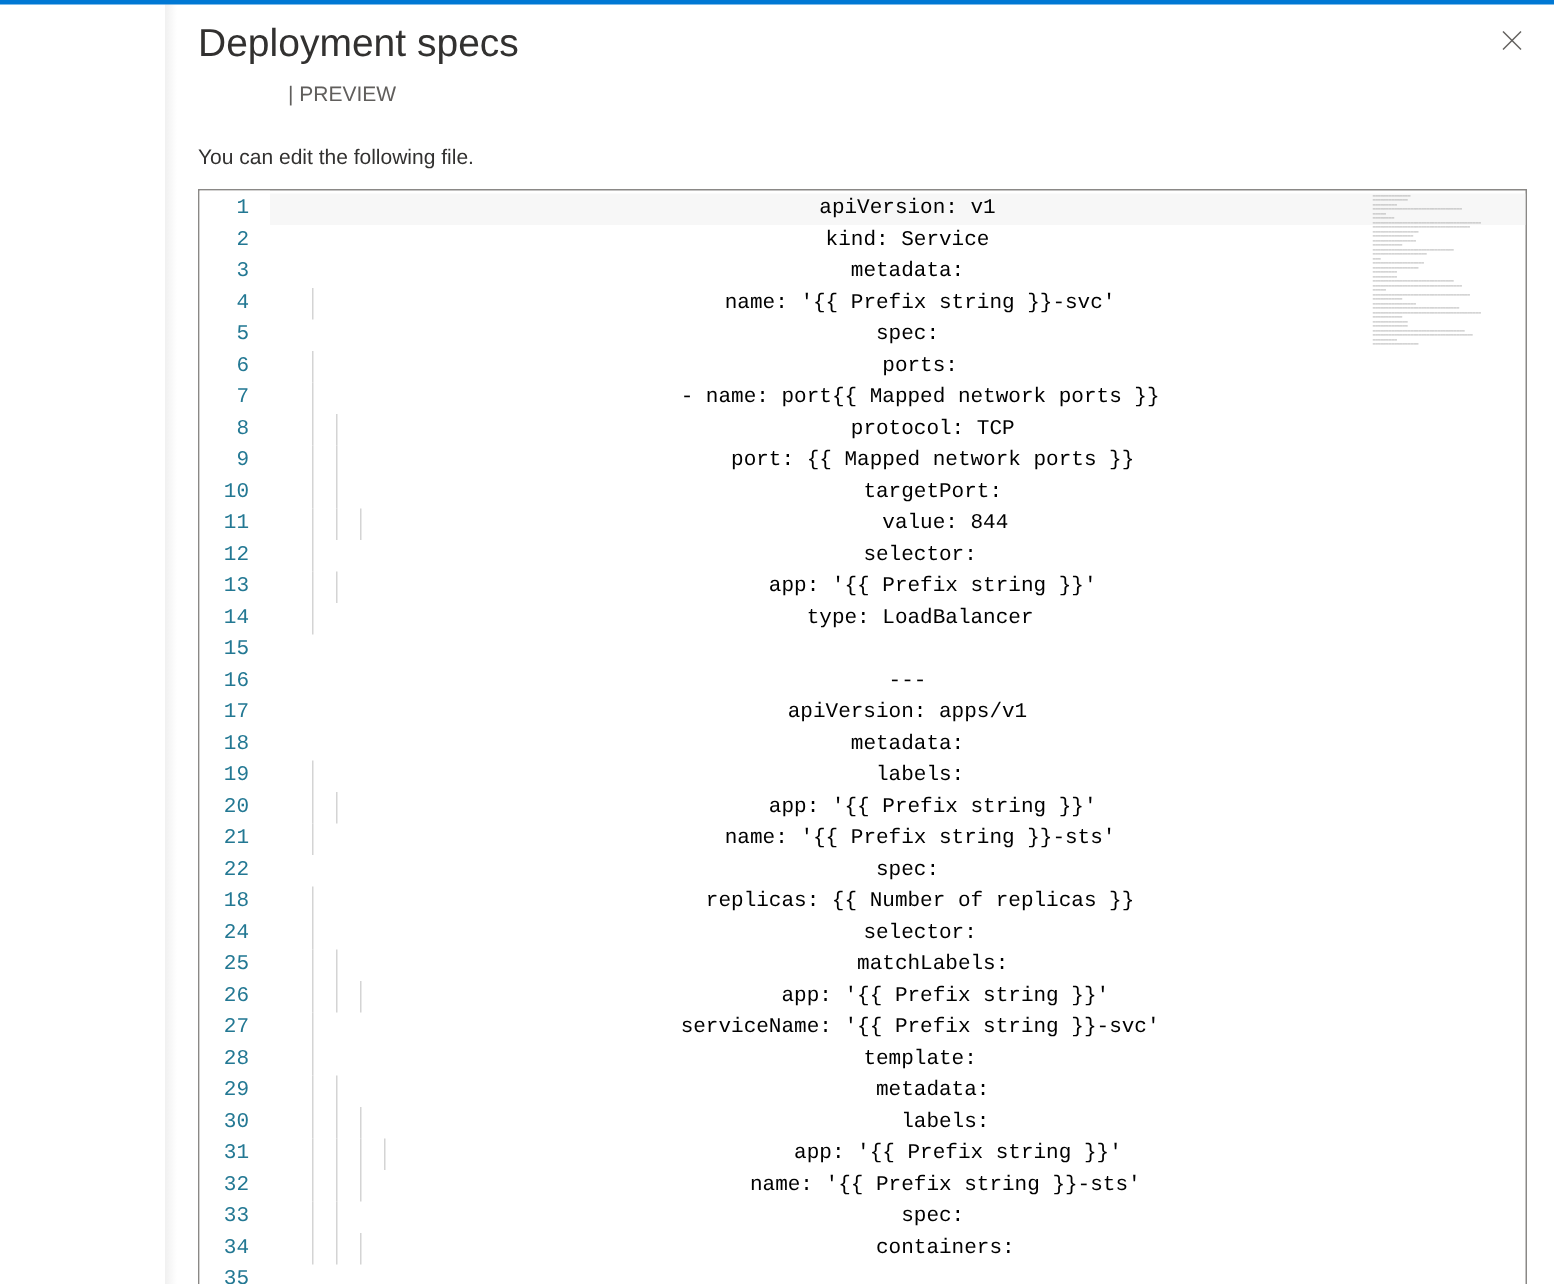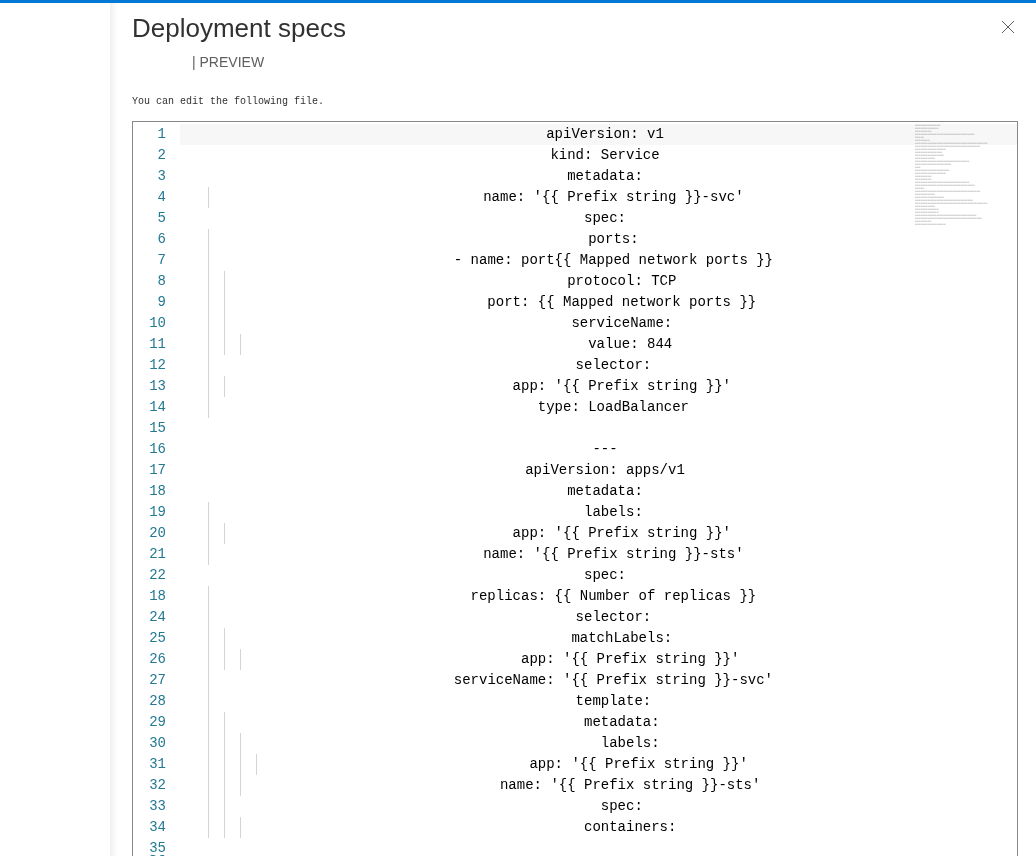--- a/index.html
+++ b/index.html
@@ -5,21 +5,21 @@
   * { box-sizing: border-box; margin: 0; padding: 0; }
   html, body { width: 1036px; height: 856px; background: #ffffff; font-family: "Segoe UI", Arial, sans-serif; color: #323130; }
   .topbar { height: 3px; background: #0078d4; width: 100%; }
   .panel { position: relative; padding: 10px 18px 0 132px; }
   .shadow-left { position: absolute; left: 110px; top: 3px; bottom: 0; width: 8px; background: linear-gradient(to right, rgba(0,0,0,0.06), rgba(0,0,0,0)); }
   .header { position: relative; }
   .title { font-size: 26px; font-weight: 400; color: #323130; }
   .preview-line { margin-left: 60px; margin-top: 10px; color: #605e5c; font-size: 14px; }
   .close-btn { position: absolute; right: 0; top: 6px; width: 20px; height: 20px; display:flex; align-items:center; justify-content:center; cursor:pointer; color:#605e5c; }
   .close-btn svg { width: 14px; height: 14px; }
-  .desc { margin-top: 26px; font-size: 10px; color: #323130; font-family: Liberation Mono, monospace; }
+  .desc { margin-top: 26px; font-size: 14px; color: #323130; }
   .editor-wrap { margin-top: 14px; border: 1px solid #8a8886; height: 740px; position: relative; overflow: hidden; background: #fff; }
   .gutter { position:absolute; left:0; top:0; bottom:0; width: 47px; background:#fff; text-align:right; padding-top:2px; }
   .gutter .ln { height: 21px; line-height: 21px; font-family: Consolas, "Courier New", monospace; font-size: 14px; color: #237893; padding-right: 14px; }
   .code-area { position:absolute; left:47px; right:0; top:0; bottom:0; padding-top:2px; }
   .code-line { height:21px; line-height:21px; font-family: Consolas, "Courier New", monospace; font-size:14px; color:#000000; white-space: pre; padding-left: 13px; position: relative; text-align: center; }
   .code-line.hl { background: #f7f7f7; }
   
   .ig { position:absolute; top:0; bottom:0; width:1px; background:#d4d4d4; }
   .ig1 { left: 28px; }
   .ig2 { left: 44px; }
@@ -92,21 +92,21 @@
     <div class="code-area" id="code">
         <div class="code-line hl"><span>apiVersion: v1</span></div>
         <div class="code-line"><span>kind: Service</span></div>
         <div class="code-line"><span>metadata:</span></div>
         <div class="code-line"><span class="ig ig1"></span><span>  name: '{{ Prefix string }}-svc'</span></div>
         <div class="code-line"><span>spec:</span></div>
         <div class="code-line"><span class="ig ig1"></span><span>  ports:</span></div>
         <div class="code-line"><span class="ig ig1"></span><span>  - name: port{{ Mapped network ports }}</span></div>
         <div class="code-line"><span class="ig ig1"></span><span class="ig ig2"></span><span>    protocol: TCP</span></div>
         <div class="code-line"><span class="ig ig1"></span><span class="ig ig2"></span><span>    port: {{ Mapped network ports }}</span></div>
-        <div class="code-line"><span class="ig ig1"></span><span class="ig ig2"></span><span>    serviceName:</span></div>
+        <div class="code-line"><span class="ig ig1"></span><span class="ig ig2"></span><span>    targetPort:</span></div>
         <div class="code-line"><span class="ig ig1"></span><span class="ig ig2"></span><span class="ig ig3"></span><span>      value: 844</span></div>
         <div class="code-line"><span class="ig ig1"></span><span>  selector:</span></div>
         <div class="code-line"><span class="ig ig1"></span><span class="ig ig2"></span><span>    app: '{{ Prefix string }}'</span></div>
         <div class="code-line"><span class="ig ig1"></span><span>  type: LoadBalancer</span></div>
         <div class="code-line"><span></span></div>
         <div class="code-line"><span>---</span></div>
         <div class="code-line"><span>apiVersion: apps/v1</span></div>
         <div class="code-line"><span>metadata:</span></div>
         <div class="code-line"><span class="ig ig1"></span><span>  labels:</span></div>
         <div class="code-line"><span class="ig ig1"></span><span class="ig ig2"></span><span>    app: '{{ Prefix string }}'</span></div>

